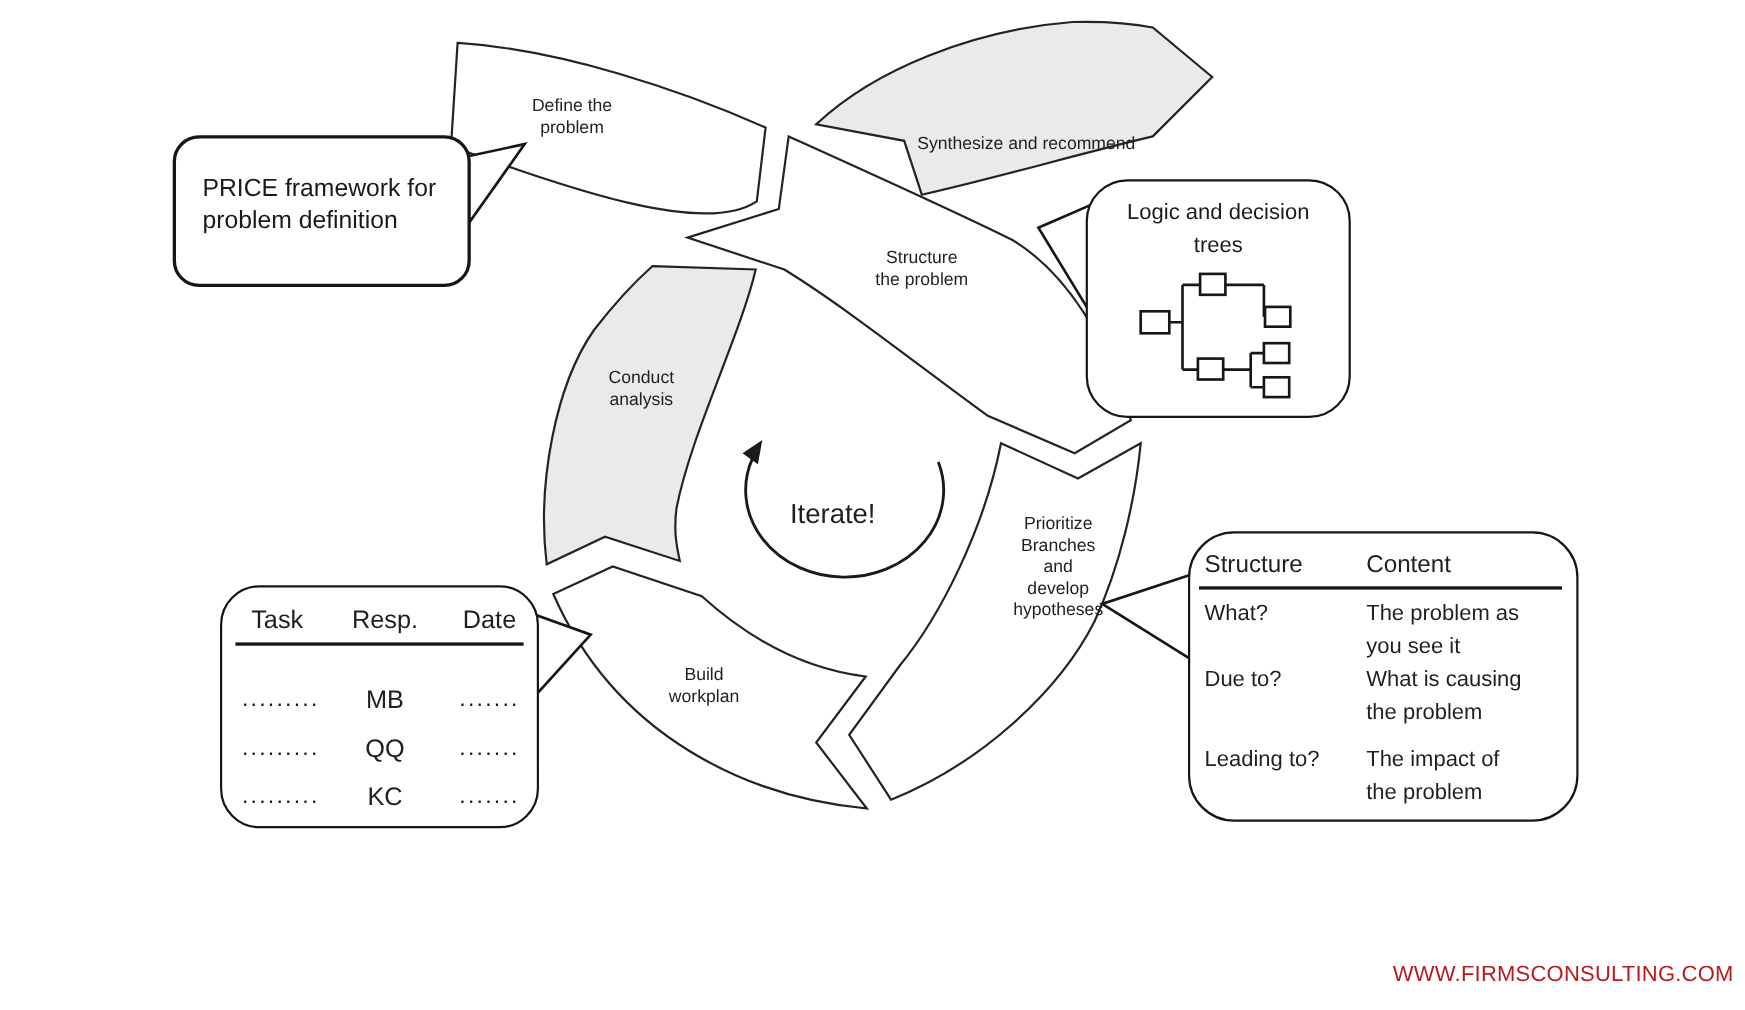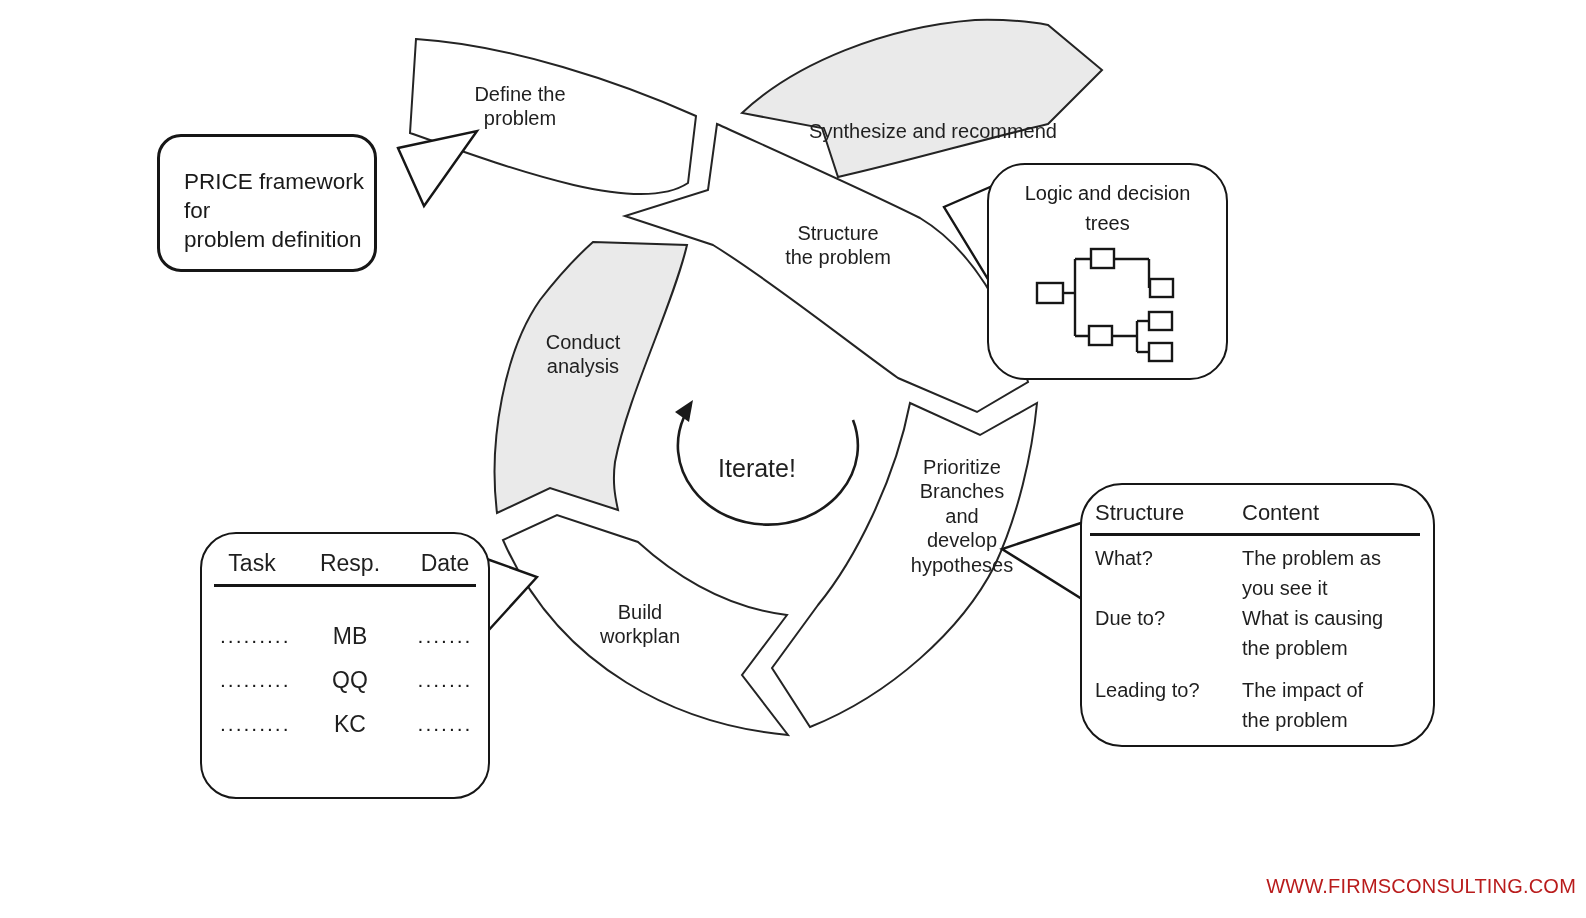--- a/index.html
+++ b/index.html
@@ -3,21 +3,21 @@
 <meta charset="utf-8">
 <style>
   html,body{margin:0;padding:0;background:#fff;}
   .canvas{
     position:relative;width:1586px;height:918px;background:#fff;overflow:hidden;
     font-family:"Liberation Sans",sans-serif;color:#1f1f1f;
   }
   .canvas svg.scene{position:absolute;left:0;top:0;}
   .seg-label{
     position:absolute;transform:translate(-50%,-50%);
-    text-align:center;white-space:pre-line;font-size:20px;line-height:1.22;color:#1f1f1f;
+    text-align:center;white-space:pre-line;font-size:16px;line-height:1.22;color:#1f1f1f;
   }
   .iterate-label{font-size:25px;}
   .callout{
     position:absolute;background:#fff;border:2.5px solid #161616;border-radius:40px;
     box-sizing:border-box;
   }
   .callout.price{border-width:3px;border-radius:24px;}
   .price-text{
     padding:30px 0 0 24px;font-size:22.5px;line-height:29px;white-space:pre-line;color:#1a1a1a;
   }
@@ -93,21 +93,21 @@
 analysis</div>
   <div class="seg-label" style="left:640px;top:624px;">Build
 workplan</div>
   <div class="seg-label" style="left:962px;top:516px;">Prioritize
 Branches
 and
 develop
 hypotheses</div>
   <div class="seg-label iterate-label" style="left:757px;top:468px;">Iterate!</div>
 
-  <div class="callout price" style="left:157px;top:134px;width:220px;height:138px;">
+  <div class="callout price" style="left:157px;top:123px;width:271px;height:138px;">
     <div class="price-text">PRICE framework for
 problem definition</div>
   </div>
 
   <div class="callout" style="left:987px;top:163px;width:241px;height:217px;border-radius:38px;">
     <div class="logic-title">Logic and decision
 trees</div>
     <svg class="tree-svg" width="170" height="128" viewBox="1027 243 170 128">
       <g stroke="#161616" stroke-width="2.4" fill="none">
         <line x1="1064" y1="294" x2="1076" y2="294"></line>
@@ -123,21 +123,21 @@
         <rect x="1038" y="284" width="26" height="20"></rect>
         <rect x="1092" y="250" width="23" height="19"></rect>
         <rect x="1151" y="280" width="23" height="18"></rect>
         <rect x="1090" y="327" width="23" height="19"></rect>
         <rect x="1150" y="313" width="23" height="18"></rect>
         <rect x="1150" y="344" width="23" height="18"></rect>
       </g>
     </svg>
   </div>
 
-  <div class="callout" style="left:200px;top:532px;width:290px;height:267px;border-radius:36px;">
+  <div class="callout" style="left:200px;top:532px;width:290px;height:221px;border-radius:36px;">
     <div class="wp-inner">
       <div class="wp-head">
         <div>Task</div>
         <div>Resp.</div>
         <div>Date</div>
       </div>
       <div class="wp-rule"></div>
       <div class="wp-rows">
         <div class="wp-row">
           <div class="dots">.........</div>

